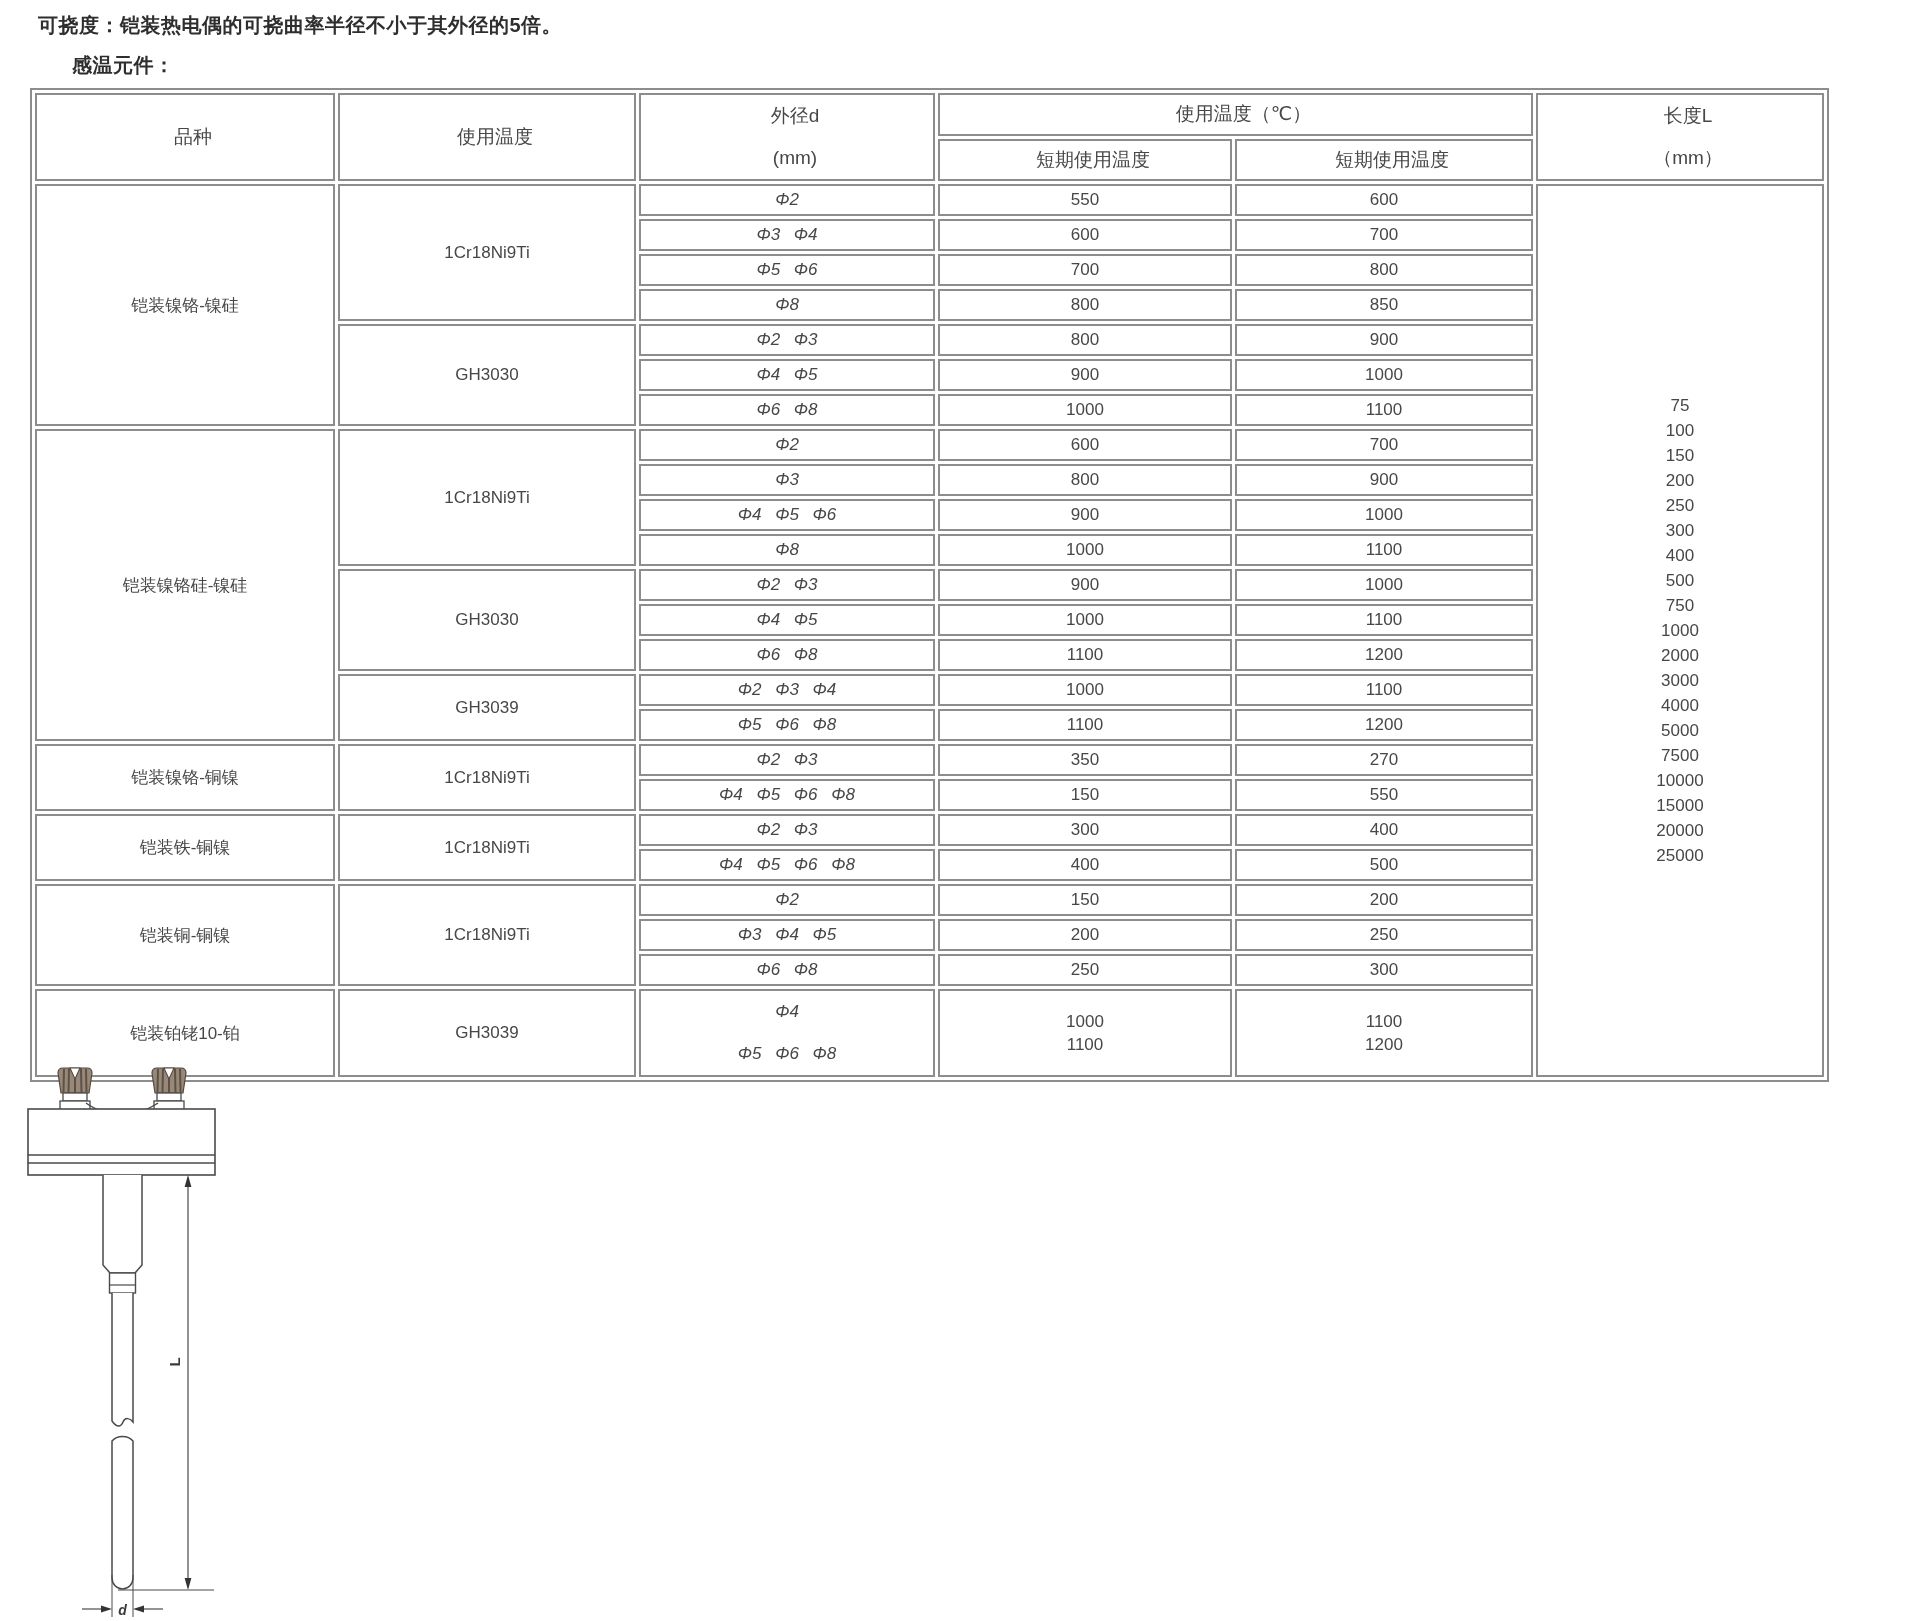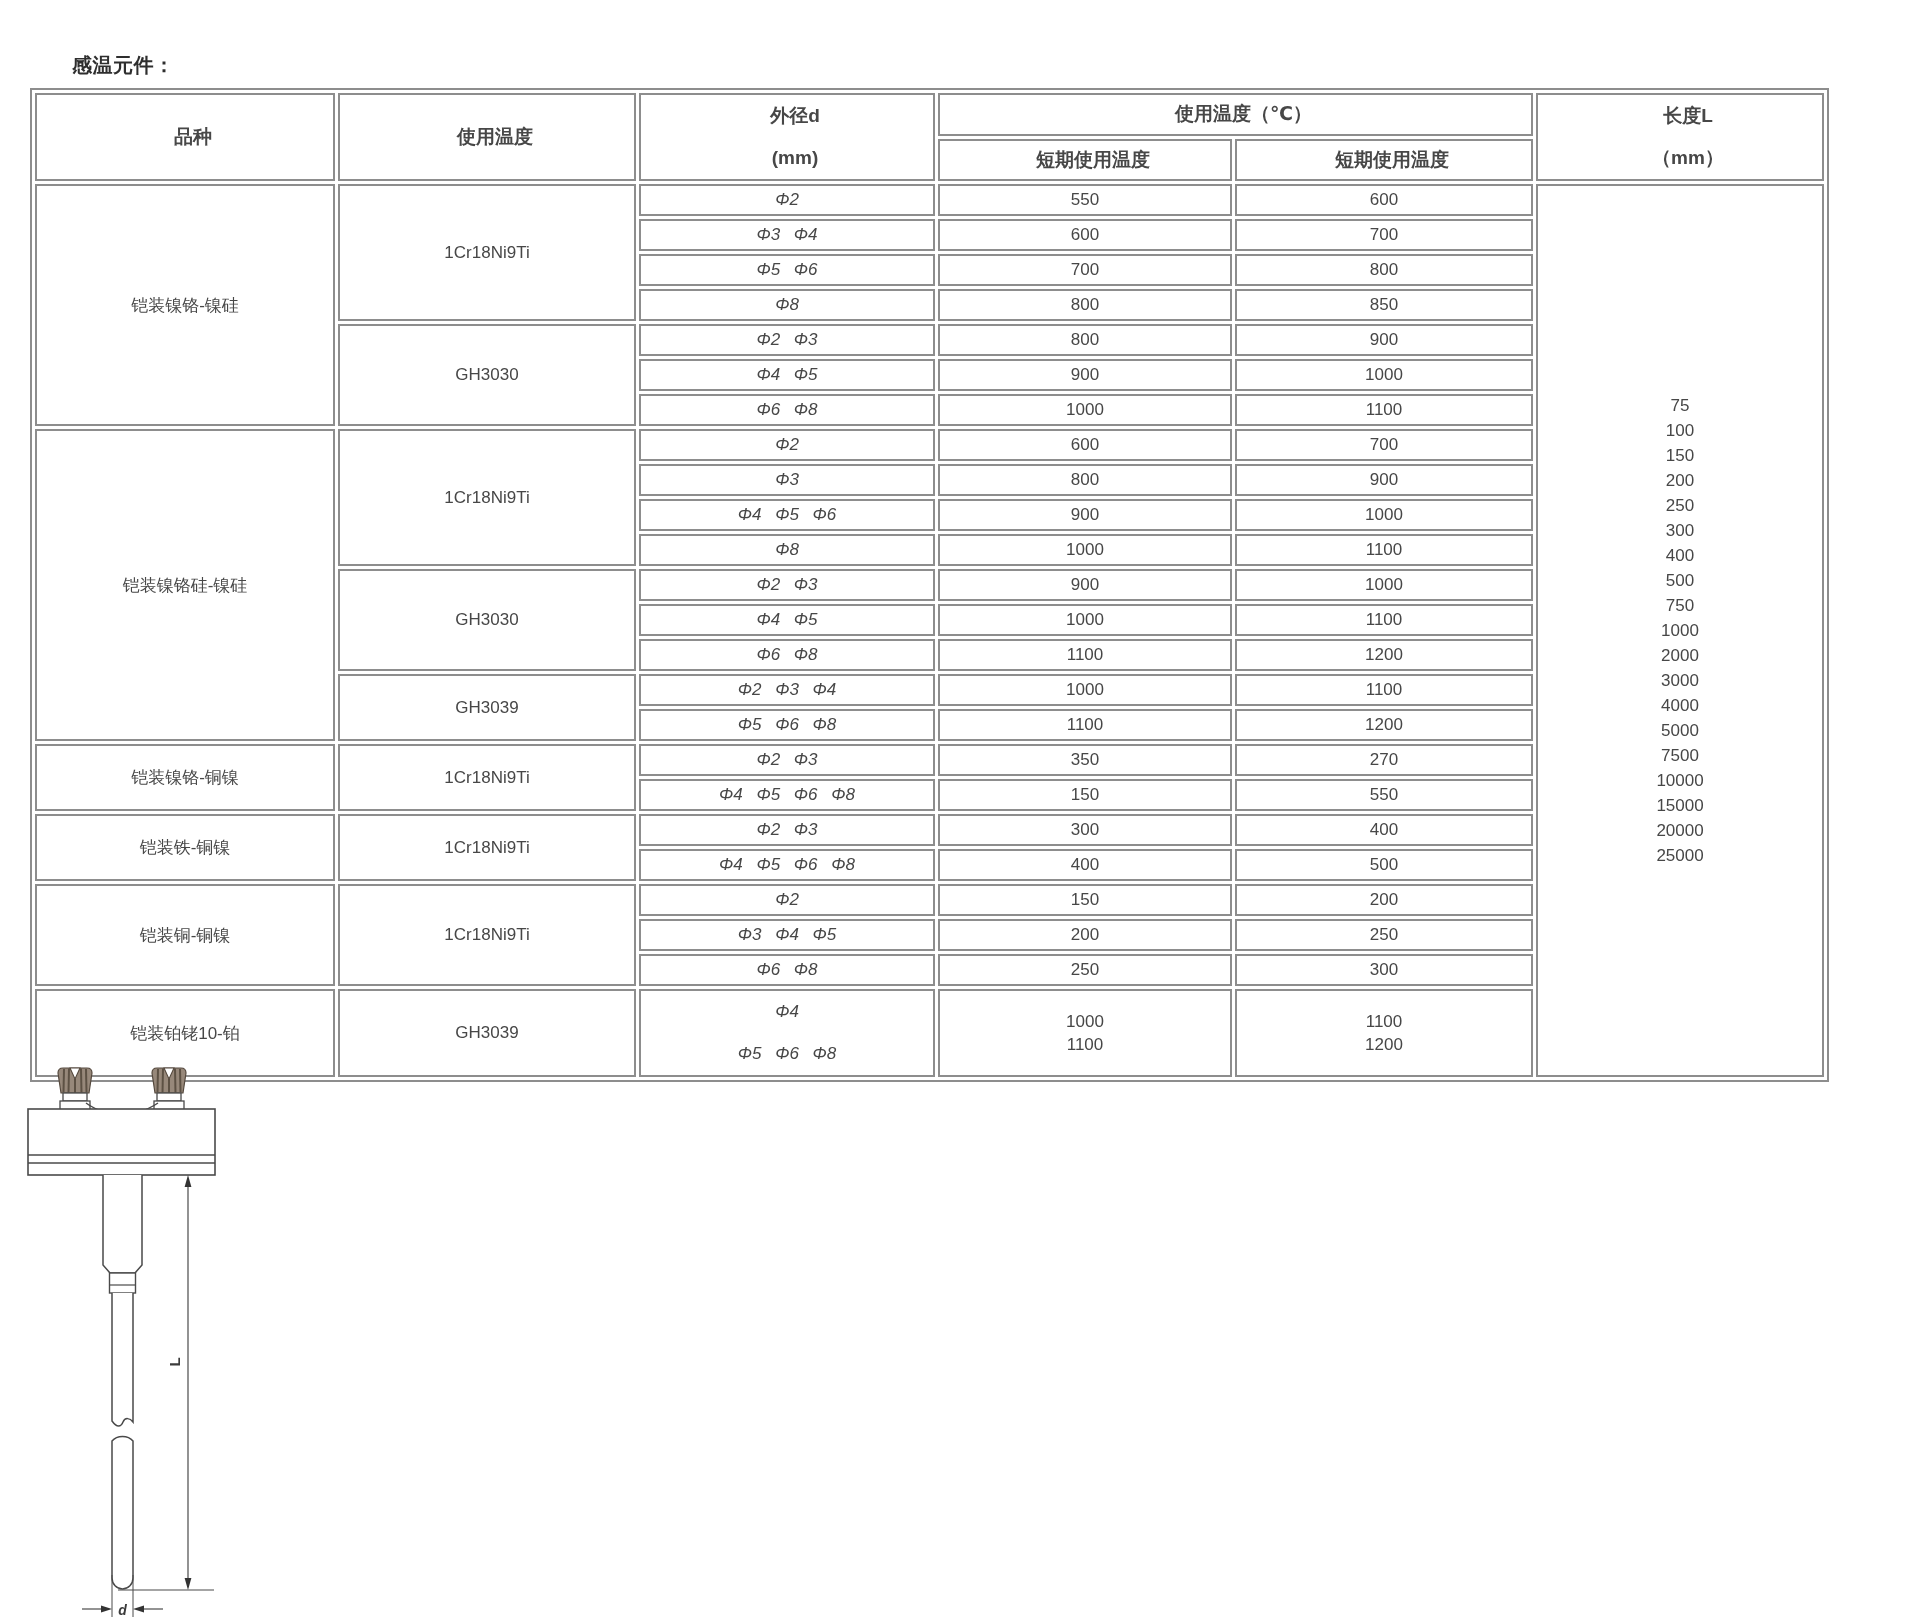--- a/index.html
+++ b/index.html
@@ -8,39 +8,40 @@
 
   .note{position:absolute;left:38px;top:12px;font-size:20px;font-weight:700;
         color:#2e2e2e;letter-spacing:0.5px;white-space:nowrap;}
   .note.second{top:52px;margin-left:34px;}
 
   table.spec{position:absolute;left:30px;top:88px;width:1784px;
              border-collapse:separate;border-spacing:3px;table-layout:fixed;
              border:2px solid #8d8d8d;background:#ffffff;}
   .spec th,.spec td{border:2px solid #8d8d8d;box-sizing:border-box;background:#ffffff;
              text-align:center;vertical-align:middle;padding:0;color:#474747;}
-  .spec th{font-size:19px;font-weight:700;padding-left:16px;}
+  .spec th{font-size:19px;font-weight:400;padding-left:16px;}
   .spec td{font-size:17px;}
   tr.hr{height:42px;}
   tr.r{height:32px;}
   tr.tall{height:86px;}
   .ml{white-space:pre-line;}
   .hdr2{line-height:42px;}
   .dcell{word-spacing:9px;font-style:italic;}
   .lencell{line-height:25px;font-size:17px;}
   .d-tall{line-height:42px;}
   .t-tall{line-height:23px;}
 
   .diagram{position:absolute;left:18px;top:1066px;}
 </style>
 </head>
 <body>
 
 <div class="page">
 
+  <div class="note">可挠度：铠装热电偶的可挠曲率半径不小于其外径的5倍。</div>
   <div class="note second">感温元件：</div>
 
   <table class="spec">
     <colgroup>
       <col style="width:300px">
         <col style="width:298px">
         <col style="width:296px">
       <col style="width:294px">
         <col style="width:298px">
         <col style="width:288px">

